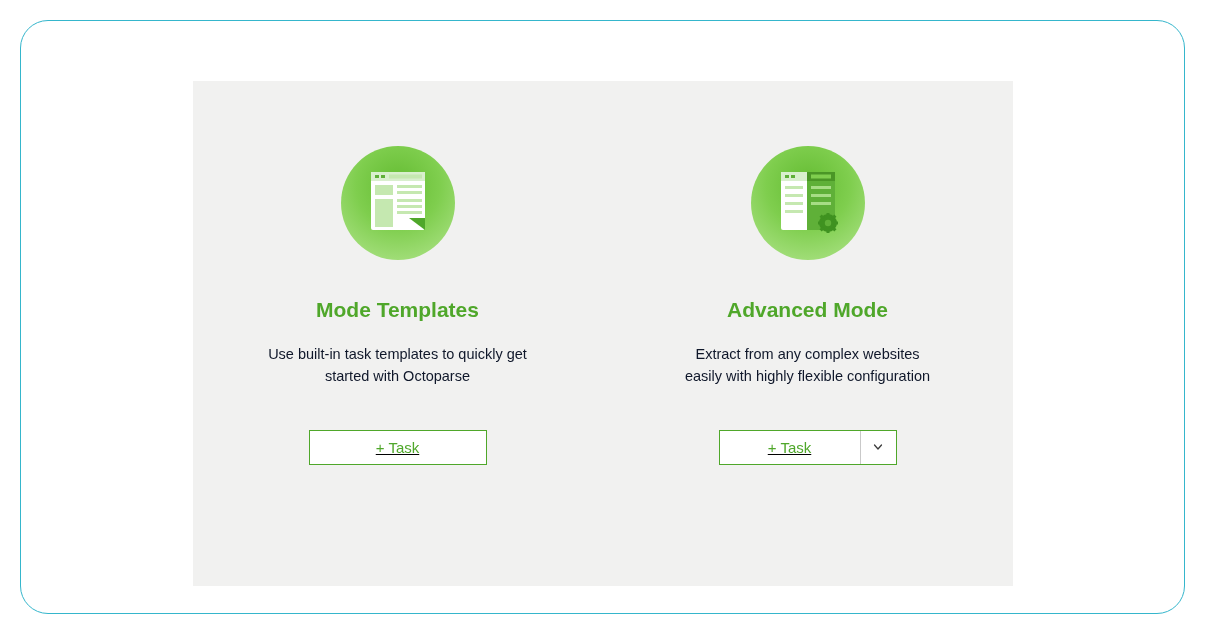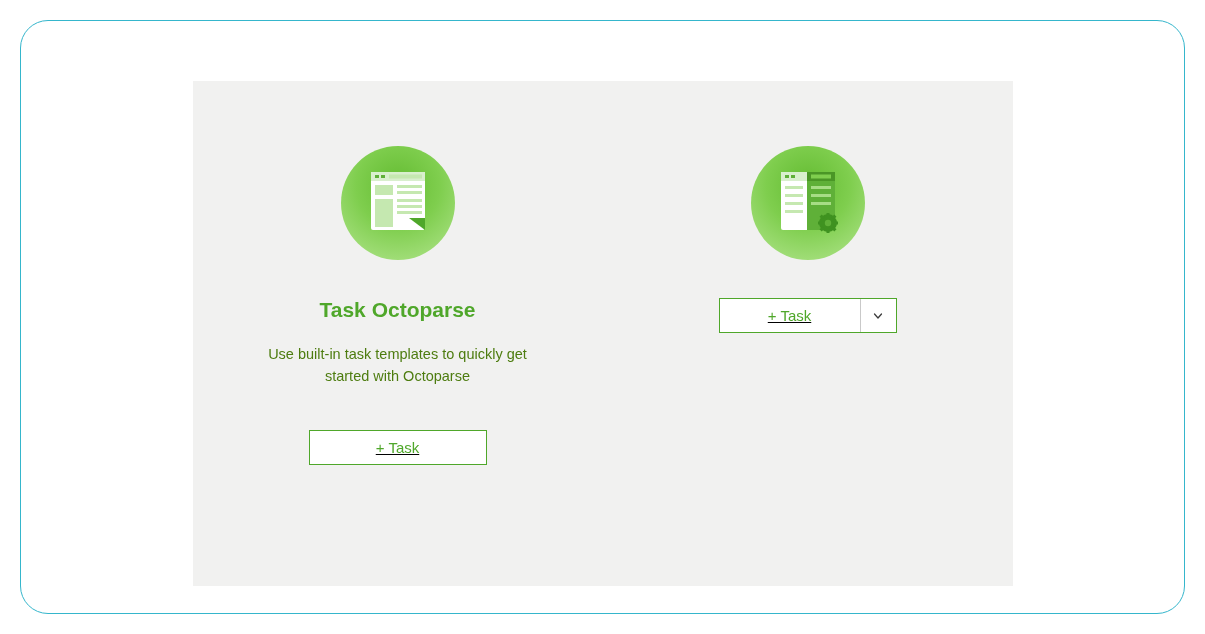--- a/index.html
+++ b/index.html
@@ -50,21 +50,21 @@
       justify-content: center;
       margin-bottom: 38px;
     }
     .option-title {
       color: #4fa72a;
       font-size: 21px;
       font-weight: bold;
       margin-bottom: 22px;
     }
     .option-desc {
-      color: #4d7c0f;
+      color: #0f172a;
       font-size: 14.5px;
       line-height: 1.5;
       margin-bottom: 42px;
       max-width: 260px;
     }
     .button-row {
       display: flex;
       justify-content: center;
       text-decoration: underline;
     }
@@ -126,21 +126,21 @@
           <rect x="30" y="15" width="25" height="3" fill="#c5e8b0"></rect>
           <rect x="30" y="21" width="25" height="3" fill="#c5e8b0"></rect>
           <rect x="8" y="29" width="18" height="28" fill="#c5e8b0"></rect>
           <rect x="30" y="29" width="25" height="3" fill="#c5e8b0"></rect>
           <rect x="30" y="35" width="25" height="3" fill="#c5e8b0"></rect>
           <rect x="30" y="41" width="25" height="3" fill="#c5e8b0"></rect>
           <path d="M42 48 L58 48 L58 60 Z" fill="#4fa72a"></path>
           <path d="M42 48 L58 60 L42 60 Z" fill="#ffffff" opacity="0"></path>
         </svg>
       </div>
-      <h2 class="option-title">Task Octoparse</h2>
+      <h2 class="option-title">Mode Templates</h2>
       <p class="option-desc">Use built-in task templates to quickly get started with Octoparse</p>
       <div class="button-row">
         <button class="task-button">
           <span>+ Task</span>
         </button>
       </div>
     </div>
 
     <div class="option-card">
       <div class="icon-circle">
@@ -166,20 +166,22 @@
             <rect x="7.5" y="15" width="3" height="4" fill="#3f9220"></rect>
             <rect x="-1" y="7.5" width="4" height="3" fill="#3f9220"></rect>
             <rect x="15" y="7.5" width="4" height="3" fill="#3f9220"></rect>
             <rect x="13.5" y="1" width="3" height="4" fill="#3f9220" transform="rotate(45 15 3)"></rect>
             <rect x="1.5" y="13" width="3" height="4" fill="#3f9220" transform="rotate(45 3 15)"></rect>
             <rect x="13.5" y="13" width="3" height="4" fill="#3f9220" transform="rotate(-45 15 15)"></rect>
             <rect x="1.5" y="1" width="3" height="4" fill="#3f9220" transform="rotate(-45 3 3)"></rect>
           </g>
         </svg>
       </div>
+      <h2 class="option-title">Advanced Mode</h2>
+      <p class="option-desc">Extract from any complex websites easily with highly flexible configuration</p>
       <div class="button-row">
         <div class="task-button-split">
           <div class="task-button-main">
             <span>+ Task</span>
           </div>
           <div class="task-button-chevron">
             <svg class="chevron-down" viewBox="0 0 24 24">
               <path d="M5 8 L12 16 L19 8" stroke="#3a3a3a" stroke-width="2.5" fill="none" stroke-linecap="round" stroke-linejoin="round"></path>
             </svg>
           </div>

